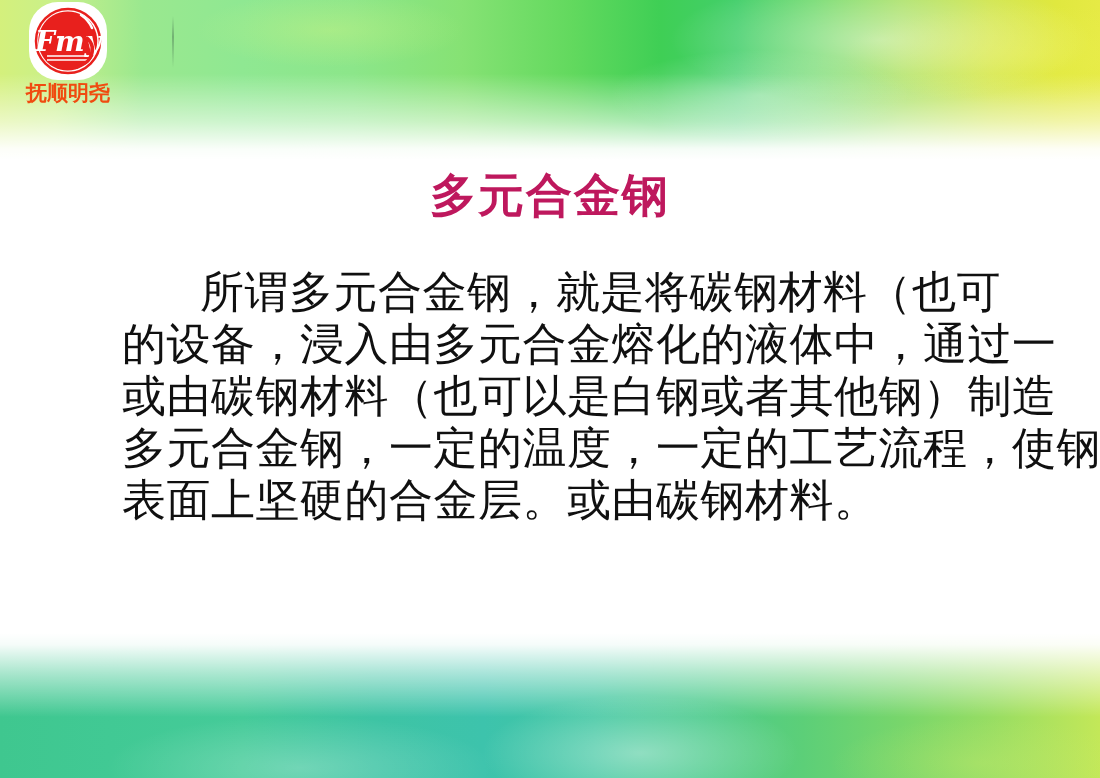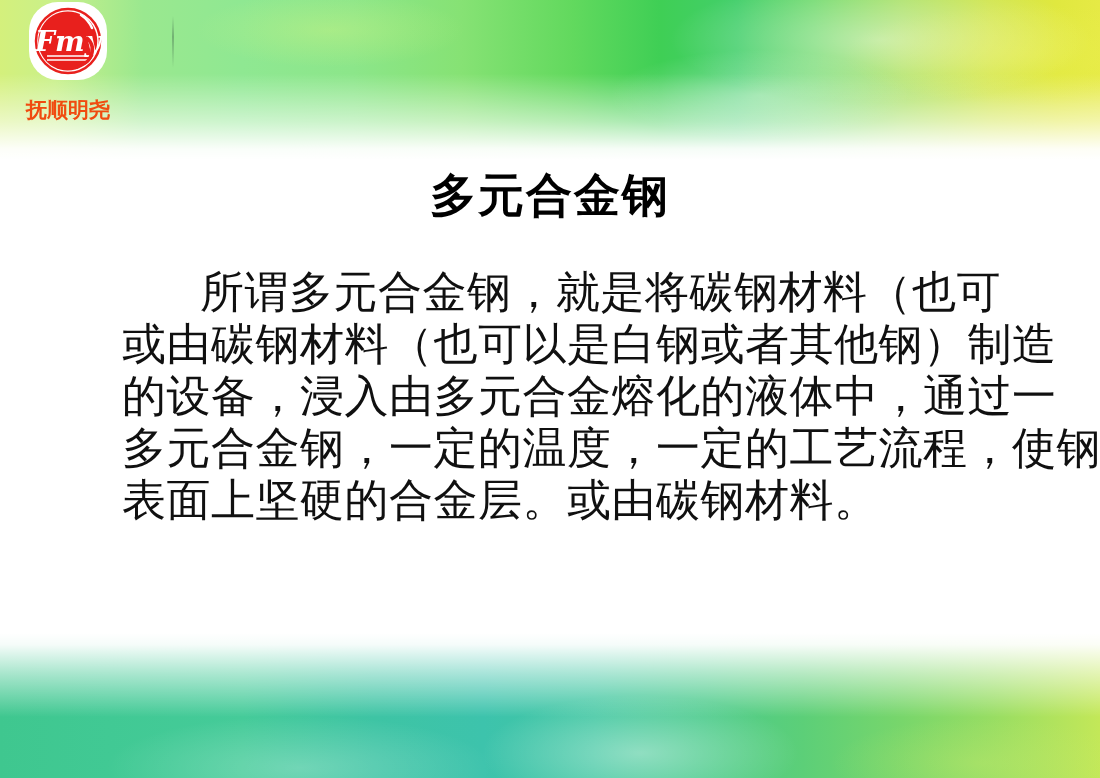--- a/index.html
+++ b/index.html
@@ -123,39 +123,39 @@
     width: 78px;
     height: 78px;
     margin: 0 auto;
     background: #ffffff;
     display: flex;
     align-items: center;
     justify-content: center;
     border-radius: 29px;
   }
   .logo-name {
-    margin-top: 19px;
+    margin-top: 2px;
     font-size: 21px;
     font-weight: bold;
     color: #f04b10;
     letter-spacing: 0px;
     line-height: 1.1;
     white-space: nowrap;
   }
 
   
   .slide-title {
     position: absolute;
     left: 0;
     top: 168px;
     width: 1100px;
     text-align: center;
     font-size: 46px;
     font-weight: bold;
-    color: #000000;
+    color: #be185d;
     letter-spacing: 2px;
     line-height: 1.2;
   }
 
   
   .slide-body {
     position: absolute;
     left: 122px;
     top: 266px;
     width: 900px;
@@ -197,19 +197,19 @@
         <path d="M56 34 q9 8 3 20 q-4 7 -12 6" fill="none" stroke="#e8201d" stroke-width="3.5" stroke-linecap="round"></path>
       </svg>
     </div>
     <div class="logo-name">抚顺明尧</div>
   </div>
 
   <div class="slide-title">多元合金钢</div>
 
   <div class="slide-body">
     <div class="body-line indent">所谓多元合金钢，就是将碳钢材料（也可</div>
+    <div class="body-line">的设备，浸入由多元合金熔化的液体中，通过一</div>
     <div class="body-line">或由碳钢材料（也可以是白钢或者其他钢）制造</div>
-    <div class="body-line">的设备，浸入由多元合金熔化的液体中，通过一</div>
     <div class="body-line">多元合金钢，一定的温度，一定的工艺流程，使钢</div>
     <div class="body-line">表面上坚硬的合金层。或由碳钢材料。</div>
   </div>
 
 </div>
 
 </body></html>

